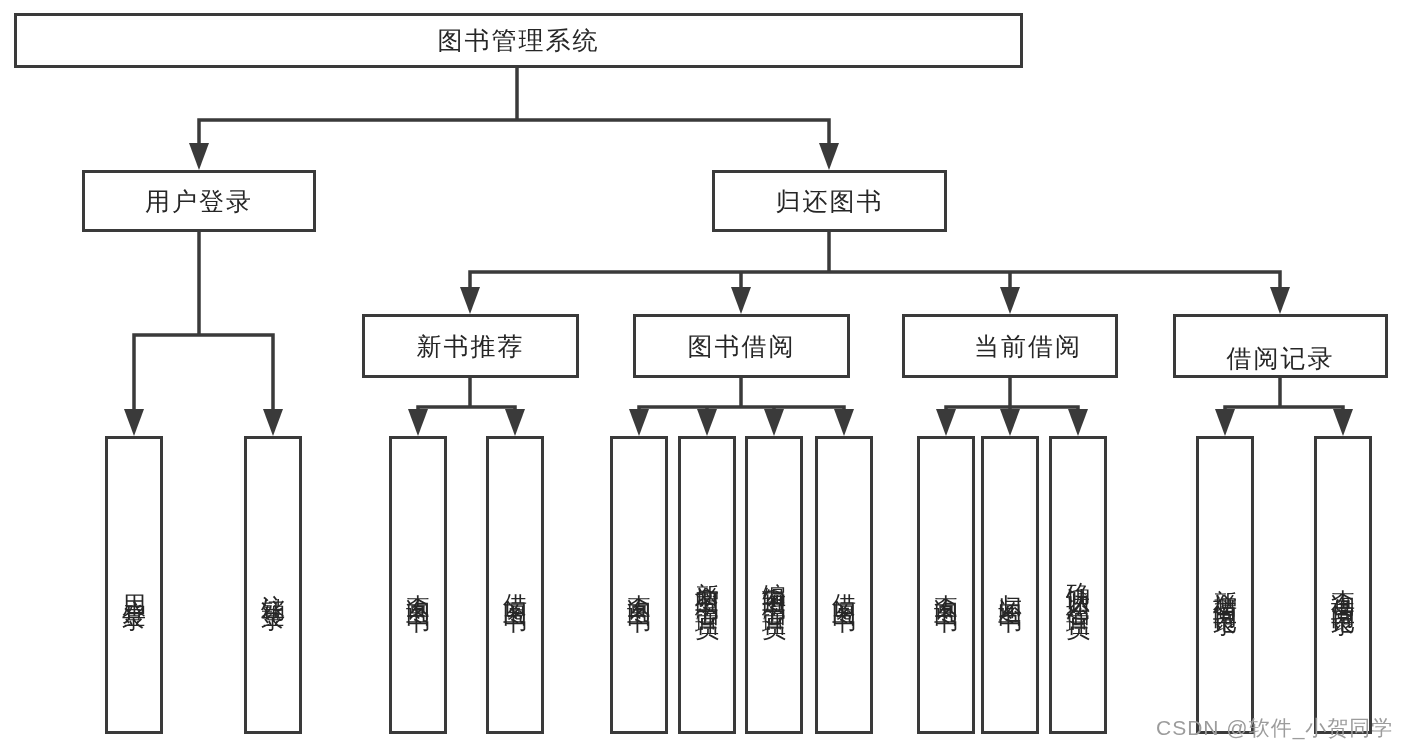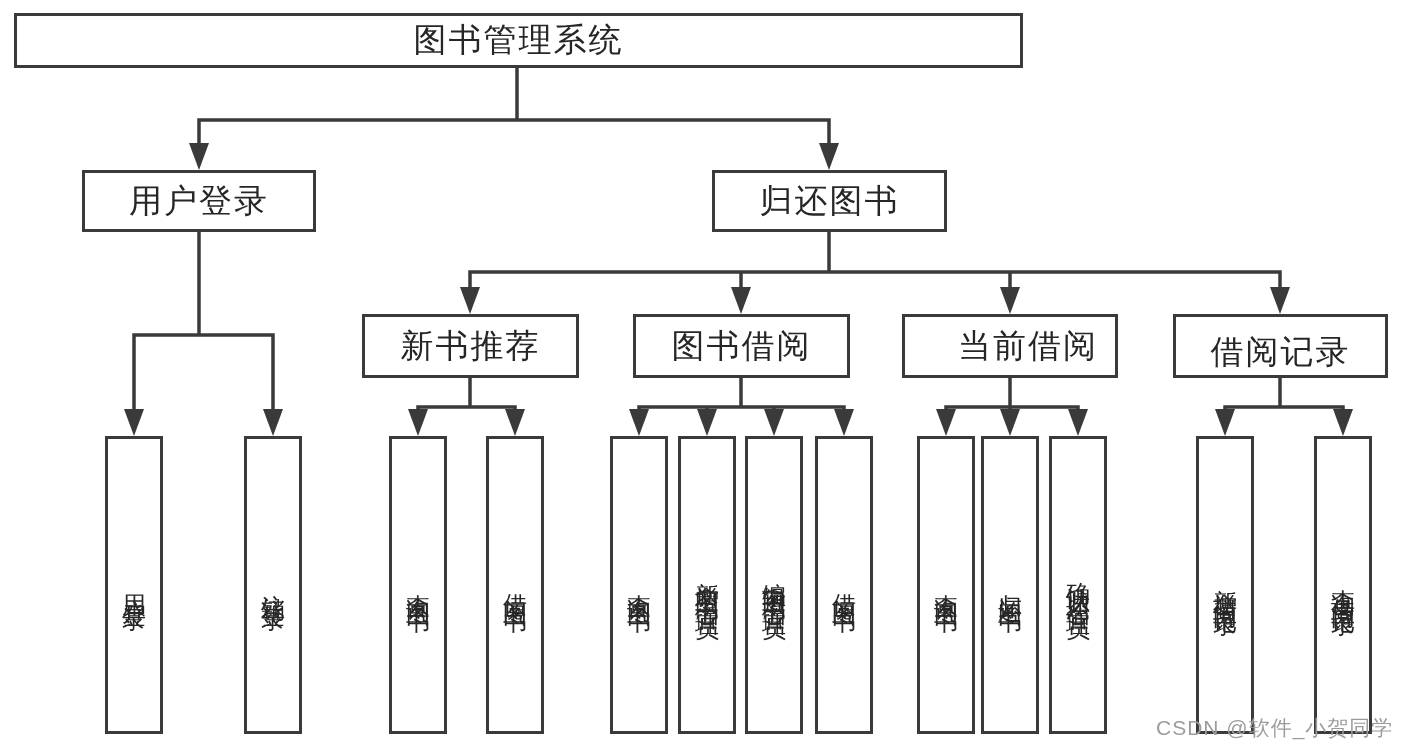--- a/index.html
+++ b/index.html
@@ -26,21 +26,21 @@
     position: absolute;
     box-sizing: border-box;
     border: 3px solid #3a3a3a;
     background: #ffffff;
     display: flex;
     align-items: center;
     justify-content: center;
     color: #262626;
   }
   .node.h {
-    font-size: 33px;
+    font-size: 25px;
     letter-spacing: 2px;
     white-space: nowrap;
   }
   .node.v span {
     writing-mode: vertical-rl;
     text-orientation: mixed;
     font-size: 24px;
     letter-spacing: 5px;
     line-height: 1;
   }

